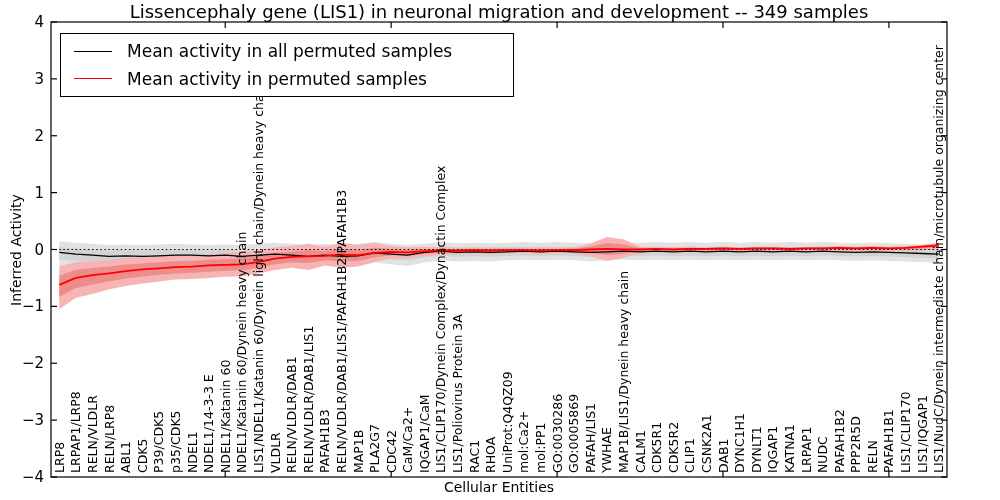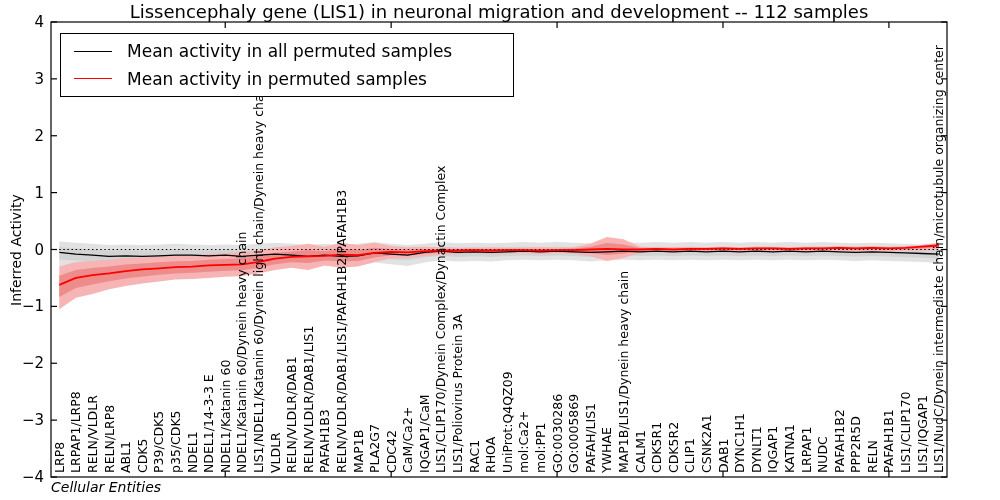--- a/index.html
+++ b/index.html
@@ -6,23 +6,22 @@
   .figure{
     position:relative;width:1000px;height:500px;background:#ffffff;
     overflow:hidden;font-family:"DejaVu Sans",sans-serif;color:#000;
   }
   .figure svg{position:absolute;left:0;top:0;}
   .title{
     position:absolute;left:51px;width:896px;top:1px;text-align:center;
     font-size:18px;white-space:nowrap;
   }
   .xlabel{
-    position:absolute;left:51px;width:896px;top:479px;
+    position:absolute;left:51px;width:896px;top:479px;text-align:center;
     font-size:14px;
-    font-style:italic;
   }
   .ylabel{
     position:absolute;left:8px;top:306px;transform:rotate(-90deg);
     transform-origin:0 0;font-size:14px;white-space:nowrap;
   }
   .legend{
     position:absolute;left:60px;top:33px;width:454px;height:64px;
     border:1.6px solid #000;background:#ffffff;z-index:5;
     display:flex;flex-direction:column;justify-content:space-evenly;
     box-sizing:border-box;padding-left:13px;text-align:right;
@@ -130,21 +129,21 @@
       <line x1="391.14814814814815" x2="391.14814814814815" y1="22" y2="28" stroke="#000" stroke-width="1.2"></line>
       <line x1="391.14814814814815" x2="391.14814814814815" y1="477" y2="471" stroke="#000" stroke-width="1.2"></line>
       <line x1="557.0740740740741" x2="557.0740740740741" y1="22" y2="28" stroke="#000" stroke-width="1.2"></line>
       <line x1="557.0740740740741" x2="557.0740740740741" y1="477" y2="471" stroke="#000" stroke-width="1.2"></line>
       <line x1="723" x2="723" y1="22" y2="28" stroke="#000" stroke-width="1.2"></line>
       <line x1="723" x2="723" y1="477" y2="471" stroke="#000" stroke-width="1.2"></line>
       <line x1="888.925925925926" x2="888.925925925926" y1="22" y2="28" stroke="#000" stroke-width="1.2"></line>
       <line x1="888.925925925926" x2="888.925925925926" y1="477" y2="471" stroke="#000" stroke-width="1.2"></line>
     </svg>
 
-  <div class="title">Lissencephaly gene (LIS1) in neuronal migration and development -- 112 samples</div>
+  <div class="title">Lissencephaly gene (LIS1) in neuronal migration and development -- 349 samples</div>
 
   <div class="legend">
     <div class="legend-row">
       <span class="legend-swatch" id="swatch-0" style="border-top-color: rgb(0, 0, 0);"></span>
       <span class="legend-label">Mean activity in all permuted samples</span>
     </div>
     <div class="legend-row">
       <span class="legend-swatch" id="swatch-1" style="border-top-color: rgb(255, 0, 0);"></span>
       <span class="legend-label">Mean activity in permuted samples</span>
     </div>

